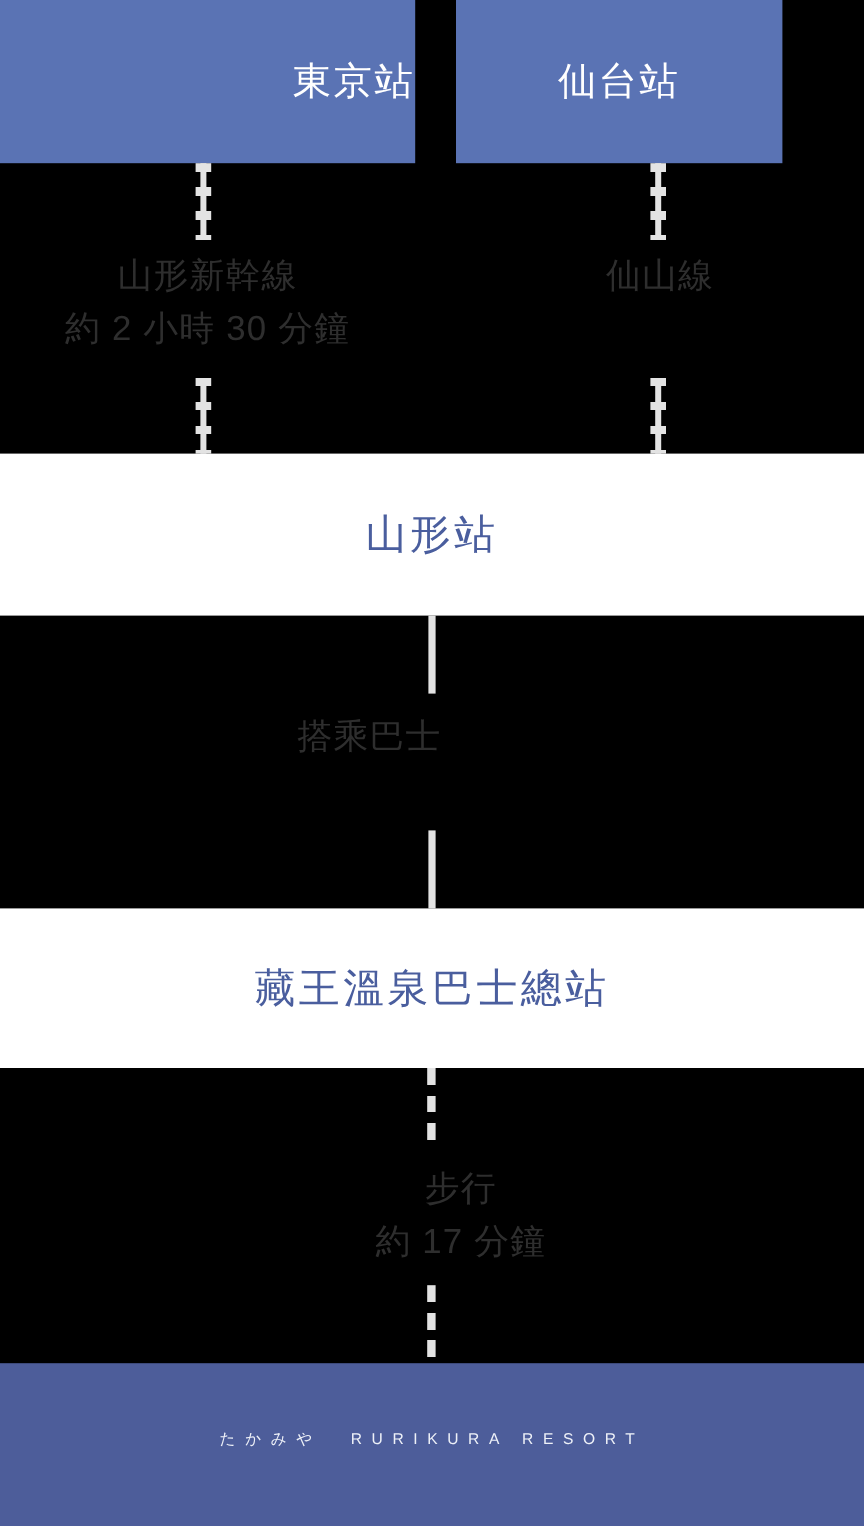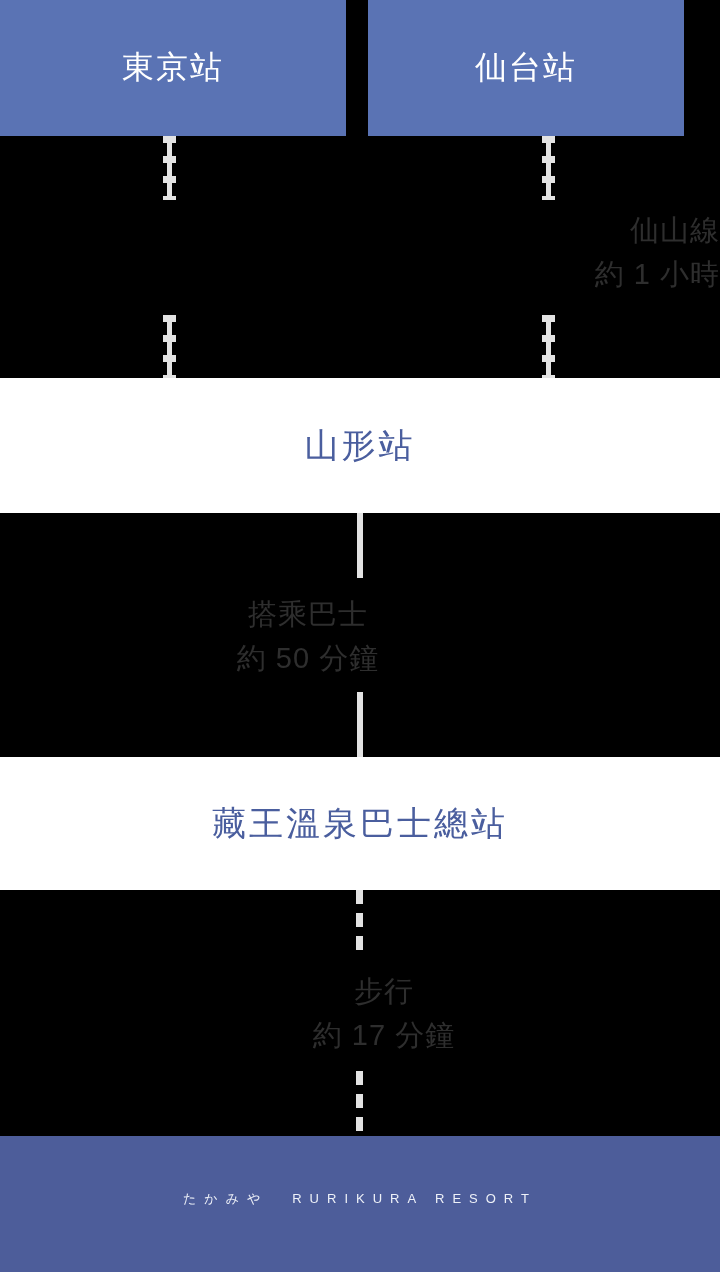--- a/index.html
+++ b/index.html
@@ -20,22 +20,22 @@
     background: var(--header-box, #5a73b4);
     display: flex;
     align-items: center;
     justify-content: center;
   }
   .station-box .station-label {
     color: var(--station-text, #ffffff);
     font-size: 32px;
     letter-spacing: 2px;
   }
-  .station-box.tokyo  { left: 0;     width: 346px; }
-  .station-box.sendai { left: 368px; width: 316px; }
+  .station-box.tokyo  { left: 0;     width: 346px; justify-content: flex-end; }
+  .station-box.sendai { left: 380px; width: 272px; }
 
   
   .rail-line {
     position: absolute;
     width: 13px;
     background: repeating-linear-gradient(
       to bottom,
       var(--line, #e3e3e3) 0px 7px,
       transparent 7px 20px
     );
@@ -82,21 +82,21 @@
   .leg-label {
     position: absolute;
     text-align: center;
     color: var(--leg-text, #2e2e2e);
     font-size: 29px;
     line-height: 44px;
     letter-spacing: 1px;
   }
   .leg-label span { display: block; }
   .leg-left   { left: 0;     width: 346px; top: 208px; }
-  .leg-right  { left: 380px; width: 340px; top: 208px; text-align: right; }
+  .leg-right  { left: 380px; width: 340px; top: 208px; }
   .leg-bus    { left: 0;     width: 616px; top: 592px; }
   .leg-walk   { left: 0;     width: 720px; top: 969px; padding-left: 24px; }
 
   
   .node-box {
     position: absolute;
     left: 0;
     width: 720px;
     background: var(--node-box, #ffffff);
     display: flex;
@@ -150,35 +150,37 @@
   </div>
   <div class="station-box sendai">
     <span class="station-label">仙台站</span>
   </div>
 
   <div class="rail-line rail-left rail-seg-a"></div>
   <div class="rail-line rail-left rail-seg-b"></div>
   <div class="rail-line rail-right rail-seg-a"></div>
   <div class="rail-line rail-right rail-seg-b"></div>
 
+  <div class="leg-label leg-left">
+    <span>山形新幹線</span>
+    <span>約 2 小時 30 分鐘</span>
+  </div>
   <div class="leg-label leg-right">
     <span>仙山線</span>
-    <span>約 1 小時</span>
   </div>
 
   <div class="node-box node-yamagata">
     <span class="node-label">山形站</span>
   </div>
 
   <div class="bus-line bus-seg-a"></div>
   <div class="bus-line bus-seg-b"></div>
 
   <div class="leg-label leg-bus">
     <span>搭乘巴士</span>
-    <span>約 50 分鐘</span>
   </div>
 
   <div class="node-box node-terminal">
     <span class="node-label">藏王溫泉巴士總站</span>
   </div>
 
   <div class="walk-line walk-seg-a"></div>
   <div class="walk-line walk-seg-b"></div>
 
   <div class="leg-label leg-walk">

